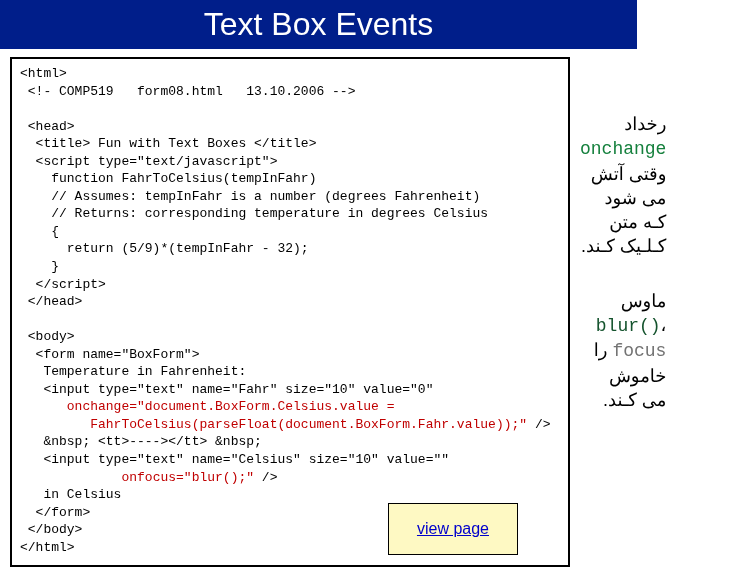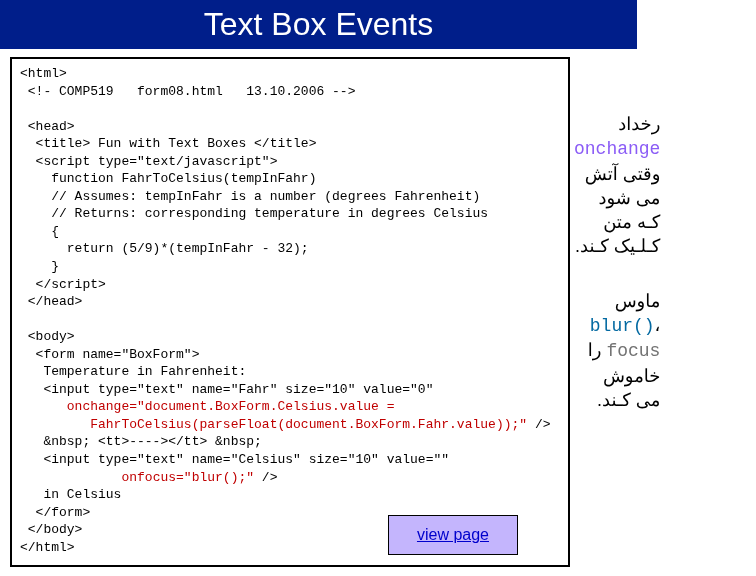--- a/index.html
+++ b/index.html
@@ -21,62 +21,62 @@
     color: #fff;
     font-size: 32px;
     font-weight: normal;
     text-align: center;
     padding: 6px 0;
     font-family: Arial, sans-serif;
   }
   .content {
     display: flex;
     padding: 8px 10px 0 10px;
-    gap: 4px;
+    gap: 10px;
     height: calc(100% - 56px);
   }
   .code-box {
     border: 2px solid #000;
     padding: 6px 8px;
     font-family: "Courier New", monospace;
     font-size: 13px;
     line-height: 1.35;
     white-space: pre;
     flex: 1;
     position: relative;
     min-width: 540px;
     height: 494px;
   }
   .red { color: #c00000; }
   .view-page-box {
     position: absolute;
     bottom: 10px;
     right: 50px;
     border: 1px solid #000;
-    padding: 8px 28px;
+    padding: 14px 28px;
     font-family: Arial, sans-serif;
     font-size: 16px;
     color: #0000cc;
     text-decoration: underline;
-    background: #c4b5fd;
+    background: #fef9c3;
   }
   .side-notes {
     width: 150px;
     padding-top: 55px;
     font-family: Arial, sans-serif;
     font-size: 18px;
     direction: rtl;
     text-align: right;
   }
   .note-block {
     margin-bottom: 30px;
     line-height: 1.35;
   }
-  .latin { color: #8b5cf6; font-family: "Courier New", monospace; direction: ltr; unicode-bidi: embed; }
-  .latin-blue { color: #0369a1; font-family: "Courier New", monospace; direction: ltr; unicode-bidi: embed; }
+  .latin { color: #15803d; font-family: "Courier New", monospace; direction: ltr; unicode-bidi: embed; }
+  .latin-blue { color: #14532d; font-family: "Courier New", monospace; direction: ltr; unicode-bidi: embed; }
 </style>
 </head>
 <body>
 
 <div class="slide">
   <div class="title-bar">Text Box Events</div>
   <div class="content">
     <div class="code-box"><span>&lt;html&gt;</span>
 <span> &lt;!- COMP519   form08.html   13.10.2006 --&gt;</span>
 <span></span>

